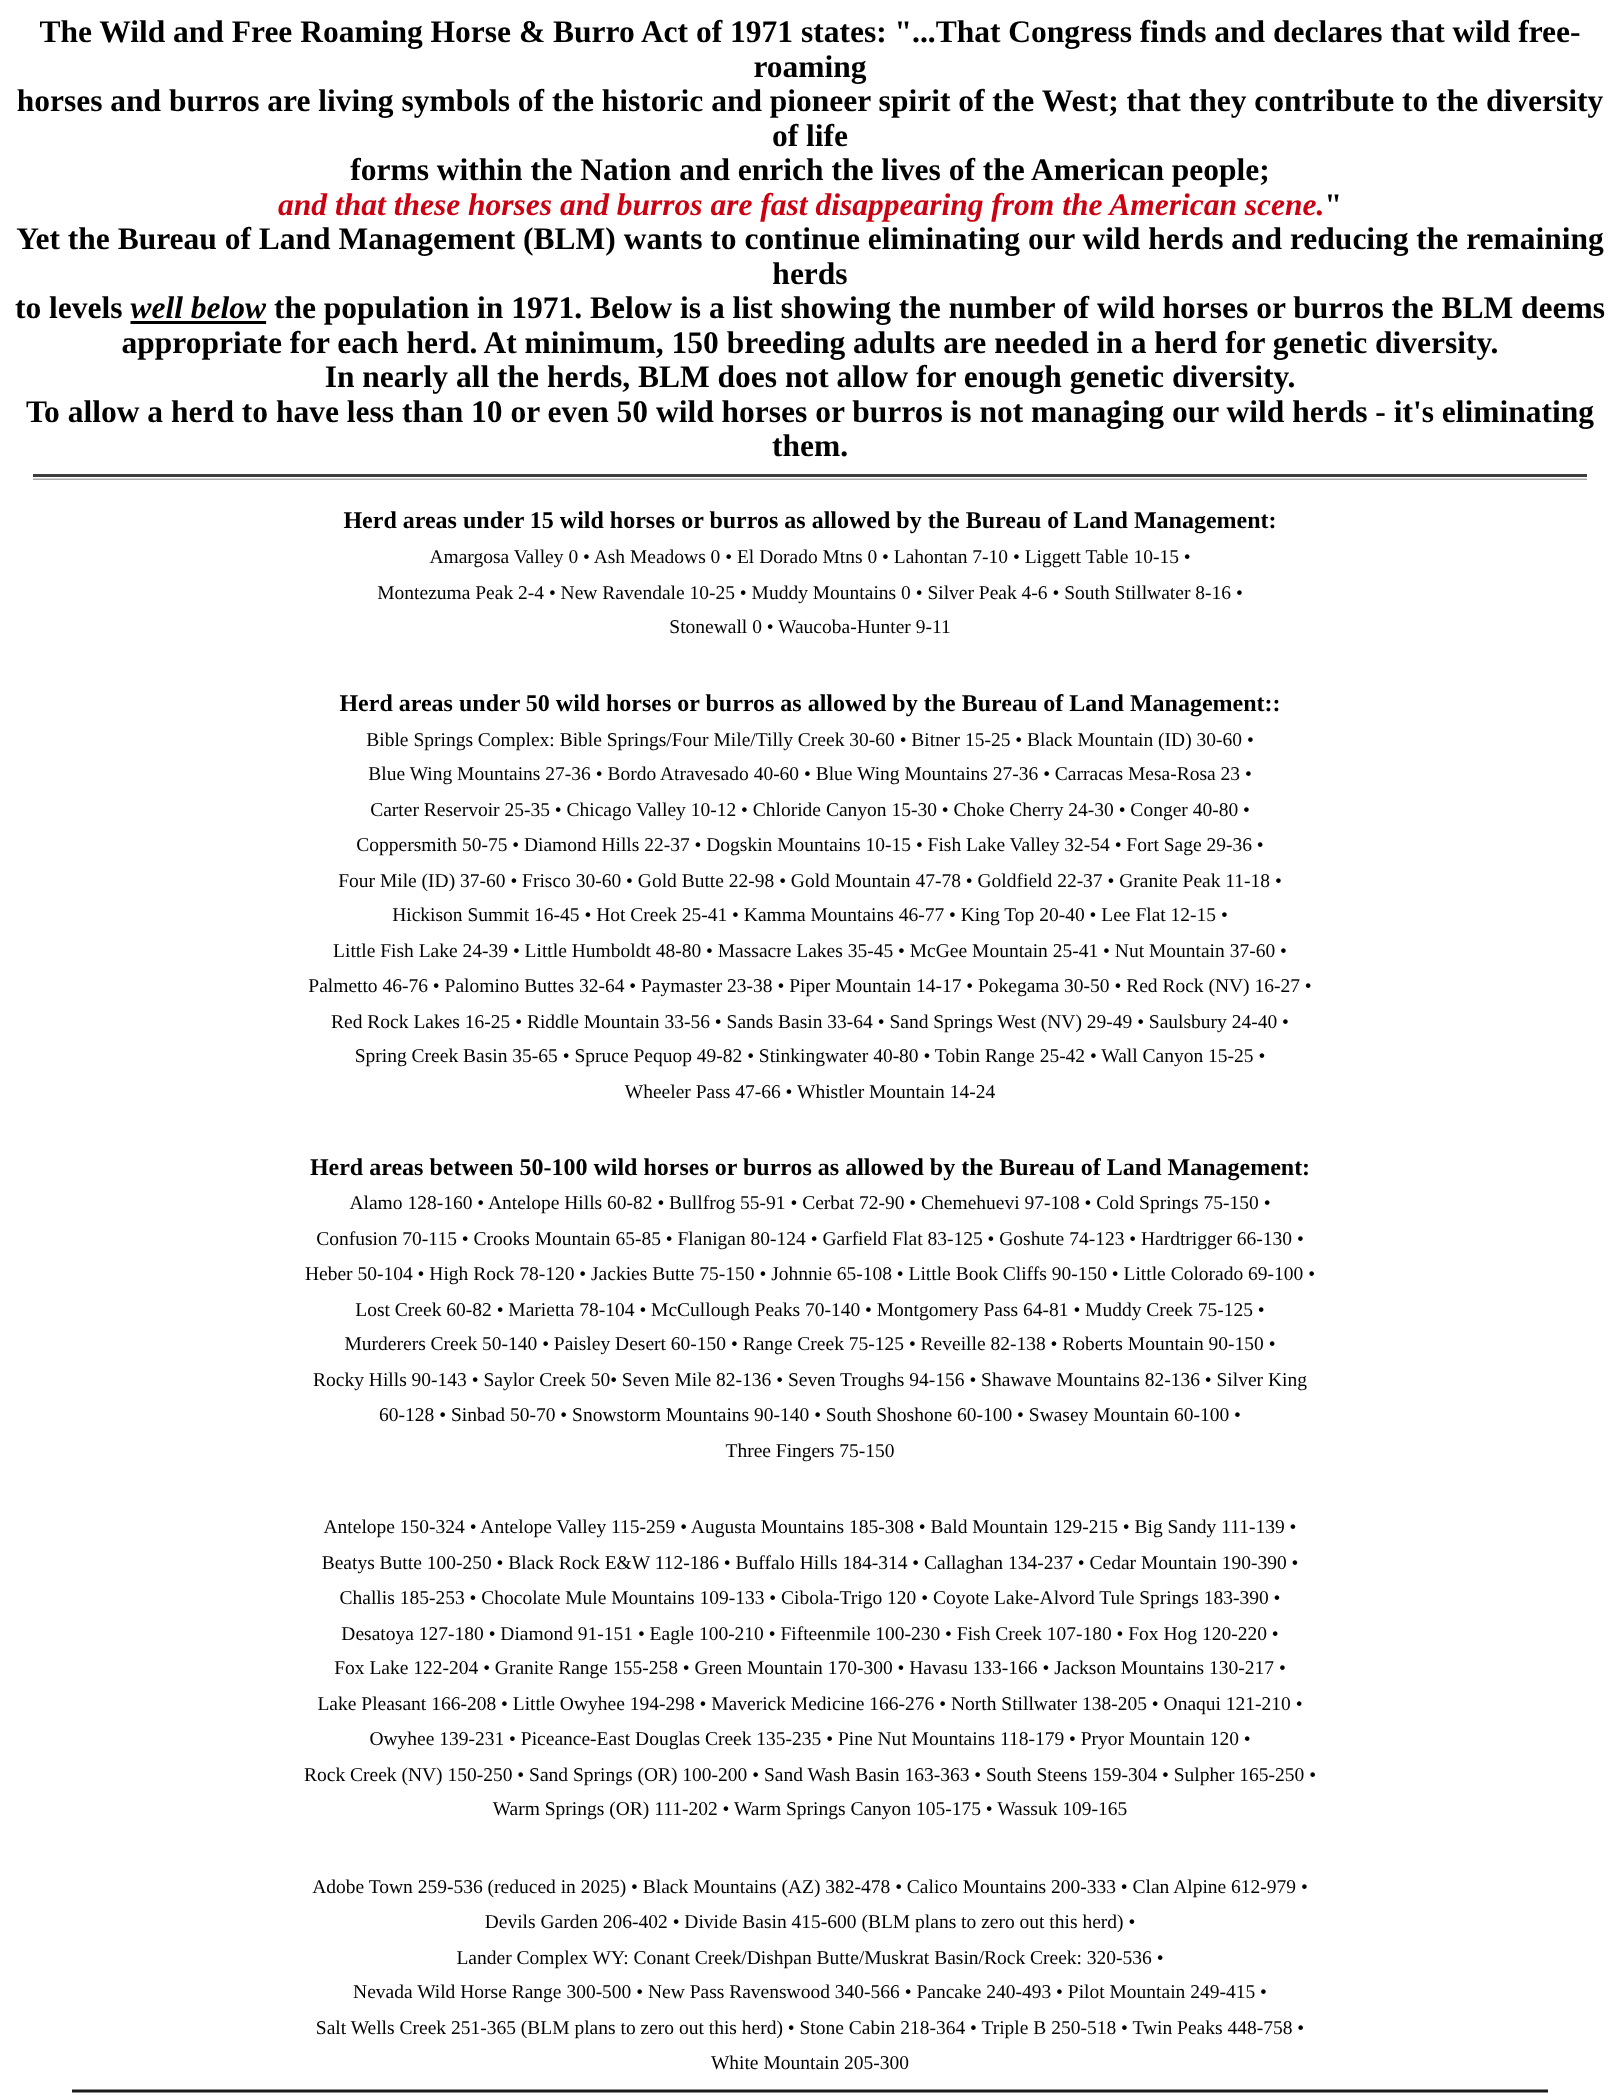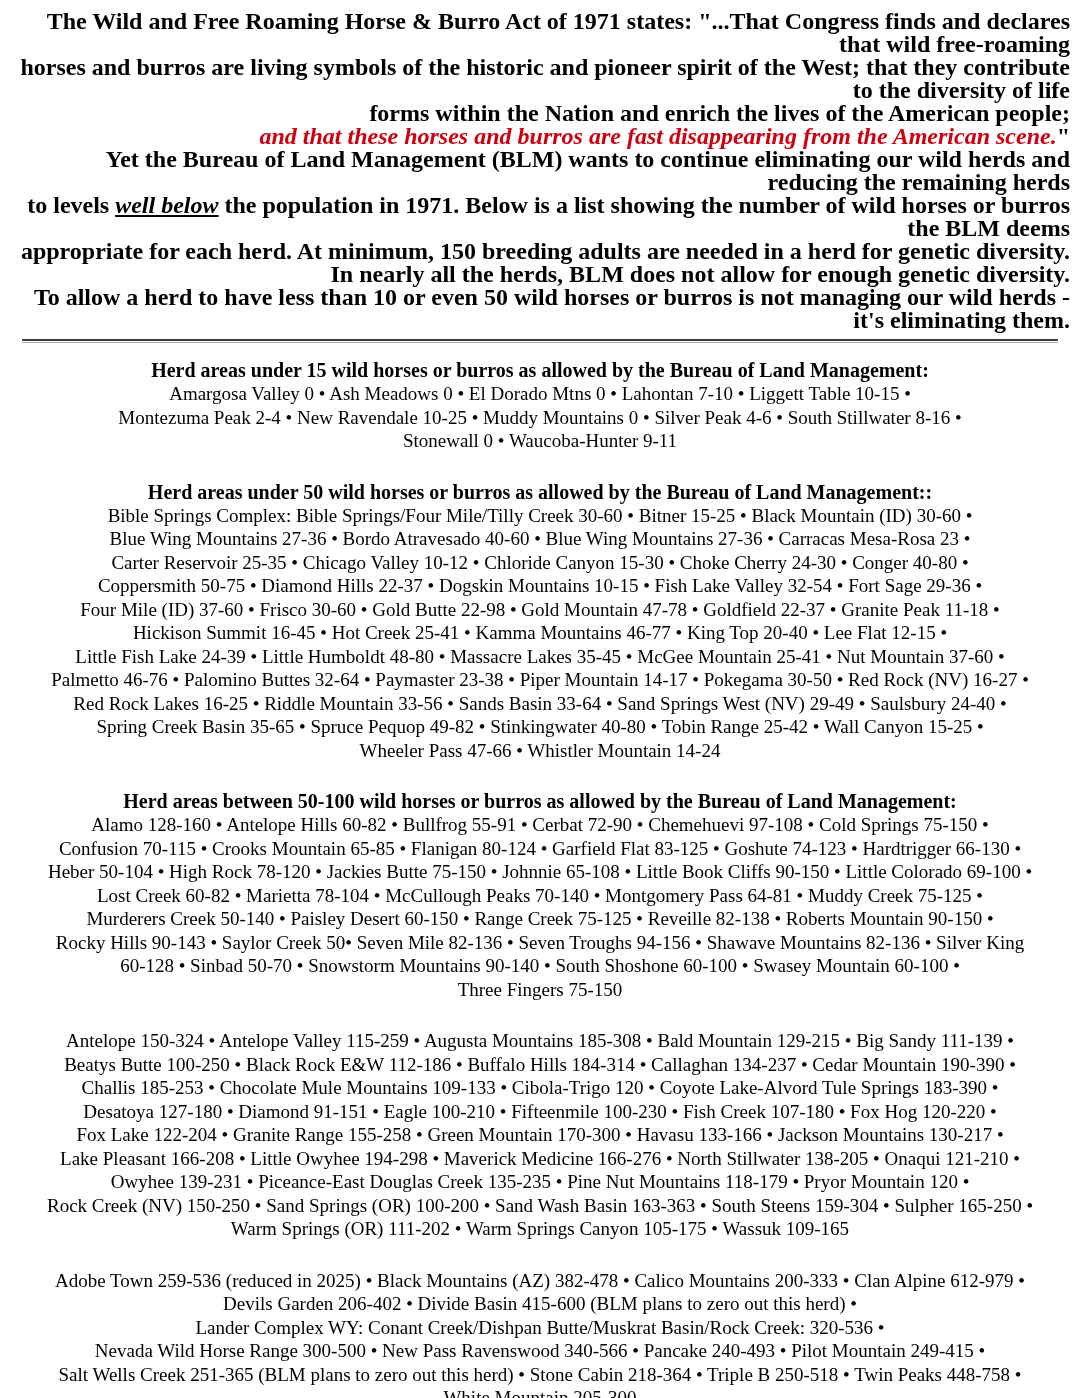--- a/index.html
+++ b/index.html
@@ -4,21 +4,21 @@
 <style>
   html, body { margin: 0; padding: 0; background: #ffffff; }
   body {
     width: 1080px;
     font-family: "Liberation Serif", serif;
     color: #000000;
   }
   .page { padding: 10px 10px 24px 10px; }
 
   
-  .header { text-align: right; font-weight: bold; font-size: 24px; line-height: 23px; }
+  .header { text-align: center; font-weight: bold; font-size: 21px; line-height: 23px; }
   .hblock { white-space: pre-line; }
   .red-italic { font-style: italic; }
   .italic { font-style: italic; text-decoration: underline; }
 
   
   .rule-thick {
     margin: 7px 12px 0 12px;
     border: none;
     border-top: 2px solid #3d3d3d;
     border-bottom: 1px solid #ababab;
@@ -31,28 +31,28 @@
     border-top: 2px solid #1a1a1a;
     height: 0;
   }
 
   
   .sec { margin-top: 28px; }
   .sec:first-of-type { margin-top: 16px; }
   .sec-heading {
     margin: 0;
     text-align: center;
-    font-size: 20px;
+    font-size: 16px;
     font-weight: bold;
     line-height: 23px;
   }
   .sec-body {
     margin: 0 4px;
     text-align: center;
-    font-size: 19px;
+    font-size: 13px;
     line-height: 23.5px;
     white-space: pre-line;
   }
 
   
   .source {
     margin: 6px 0 0 0;
     text-align: center;
     font-size: 18px;
     line-height: 23px;

